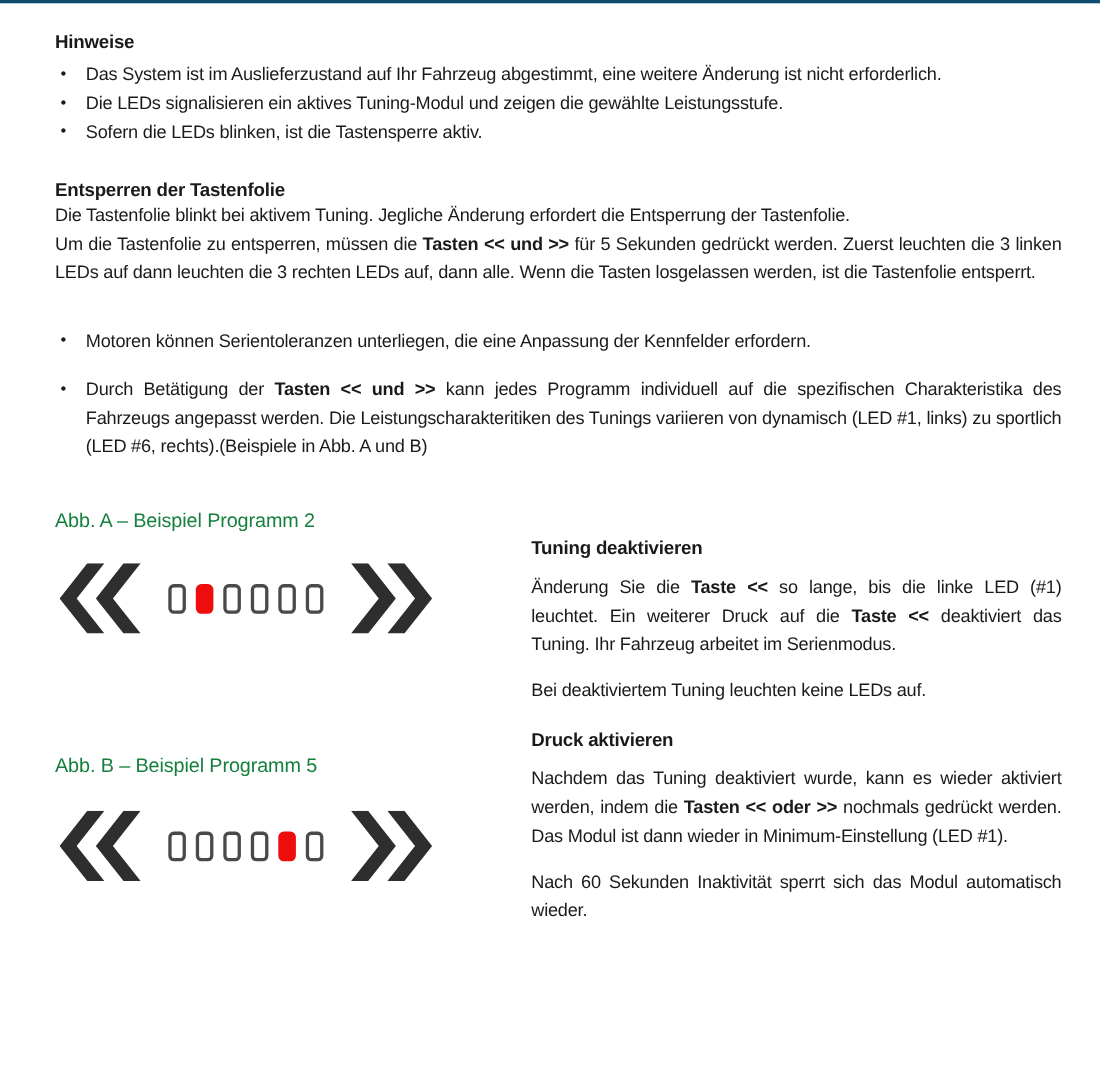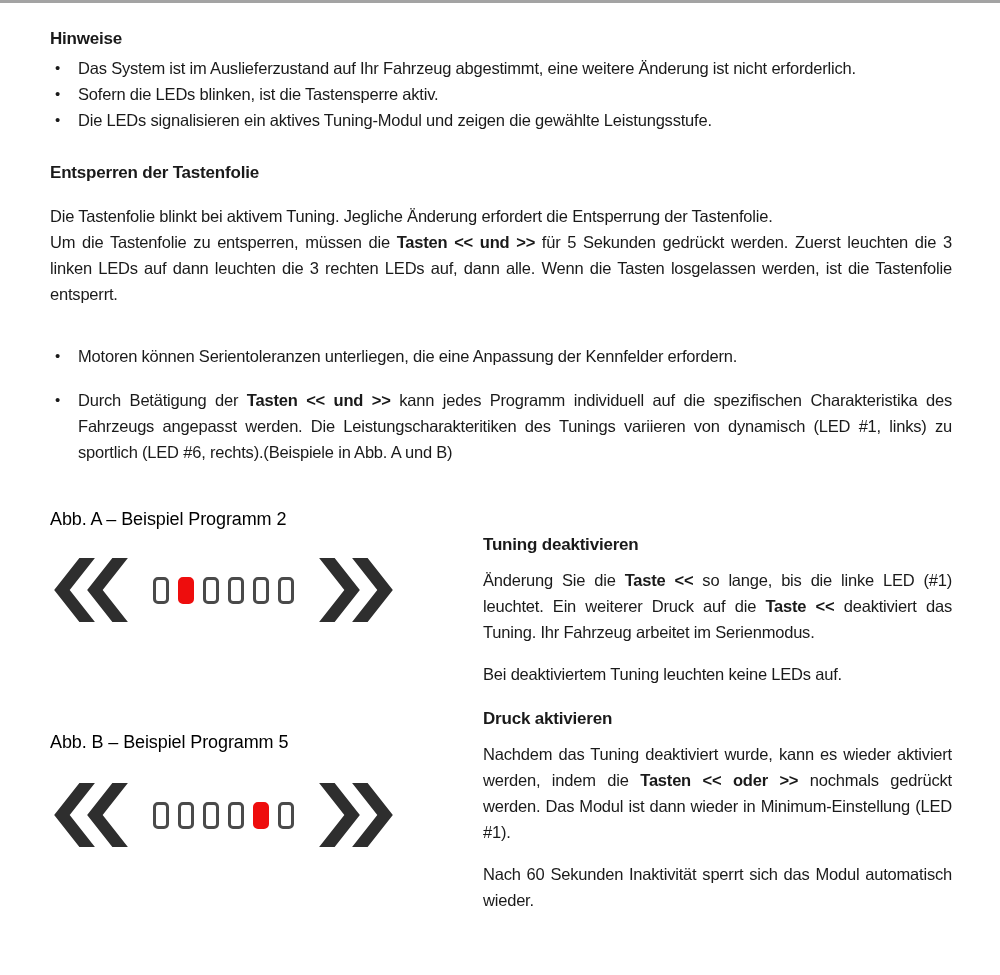--- a/index.html
+++ b/index.html
@@ -13,22 +13,22 @@
   html,body{background:#fff;}
   body{
     font-family:"Liberation Sans","DejaVu Sans",sans-serif;
     color:var(--text);
   }
   .page{
     position:relative;
     width:1000px;
     height:975px;
     background:var(--background);
-    padding:26px 48px 0 50px;
-    border-top:3px solid #a3a3a3;
+    padding:26px 35px 0 50px;
+    border-top:3px solid #0c4a6e;
     overflow:hidden;
   }
   h3{
     font-size:17px;
     font-weight:bold;
     letter-spacing:-0.2px;
   }
   .body-text, li, .para{
     font-size:16.5px;
     line-height:26px;
@@ -44,37 +44,37 @@
   li::before{
     content:"\2022";
     position:absolute;
     left:5px;
     top:0;
     font-size:15px;
   }
   
   .sec-hinweise h3{ margin-bottom:6px; }
   .sec-entsperren{ margin-top:30px; }
-  .sec-entsperren .para-group{ margin-top:20px; }
+  .sec-entsperren .para-group{ }
   .sec-anpassung{ margin-top:36px; }
   .sec-anpassung ul{ margin-top:20px; }
   .sec-anpassung li + li{ margin-top:18px; }
 
   
   .twocol{
     display:flex;
     margin-top:26px;
   }
   .col-left{ width:433px; flex:none; }
   .col-right{ flex:1; }
 
   .fig-label{
     font-size:18px;
     letter-spacing:-0.1px;
-    color:#000000;
+    color:#15803d;
   }
   .fig-label-a{ margin-top:18px; }
   .fig-label-b{ margin-top:110px; }
   .figure{
     display:flex;
     align-items:center;
     gap:23px;
     margin-top:26px;
     margin-left:4px;
   }
@@ -107,22 +107,22 @@
 </style>
 </head>
 <body>
 
 <div class="page">
 
   <section class="sec-hinweise">
     <h3>Hinweise</h3>
     <ul>
       <li><span class="rich"><span>Das System ist im Auslieferzustand auf Ihr Fahrzeug abgestimmt, eine weitere Änderung ist nicht erforderlich.</span></span></li>
+      <li><span class="rich"><span>Die LEDs signalisieren ein aktives Tuning-Modul und zeigen die gewählte Leistungsstufe.</span></span></li>
       <li><span class="rich"><span>Sofern die LEDs blinken, ist die Tastensperre aktiv.</span></span></li>
-      <li><span class="rich"><span>Die LEDs signalisieren ein aktives Tuning-Modul und zeigen die gewählte Leistungsstufe.</span></span></li>
     </ul>
   </section>
 
   <section class="sec-entsperren">
     <h3>Entsperren der Tastenfolie</h3>
     <div class="para-group">
       <p class="para"><span>Die Tastenfolie blinkt bei aktivem Tuning. Jegliche Änderung erfordert die Entsperrung der Tastenfolie.</span></p>
       <p class="para"><span>Um die Tastenfolie zu entsperren, müssen die </span><b>Tasten &lt;&lt; und &gt;&gt;</b><span> für 5 Sekunden gedrückt werden. Zuerst leuchten die 3 linken LEDs auf dann leuchten die 3 rechten LEDs auf, dann alle. Wenn die Tasten losgelassen werden, ist die Tastenfolie entsperrt.</span></p>
     </div>
   </section>

